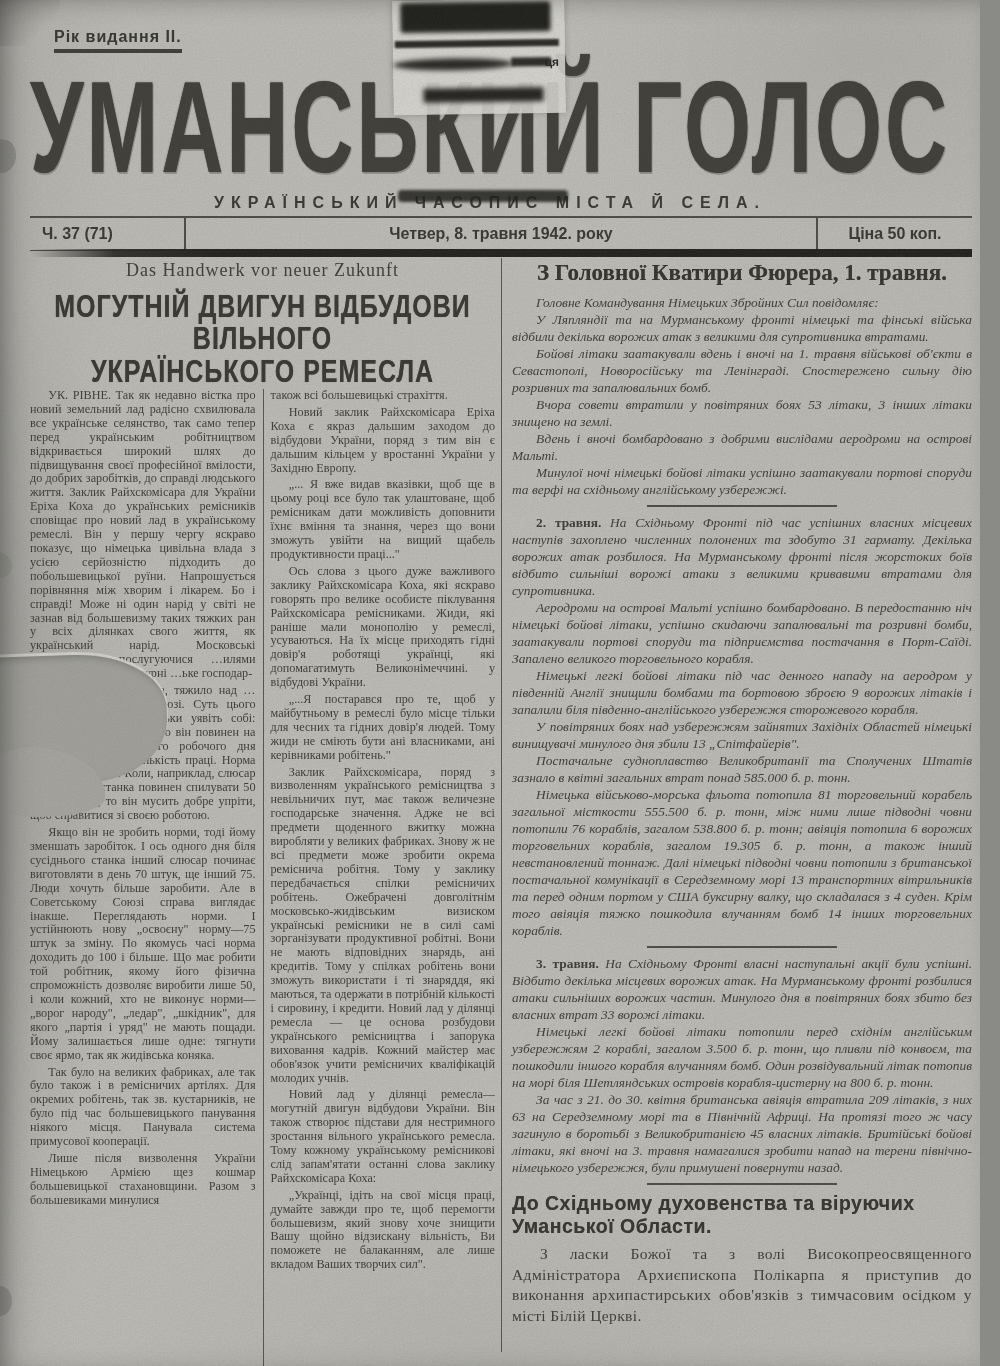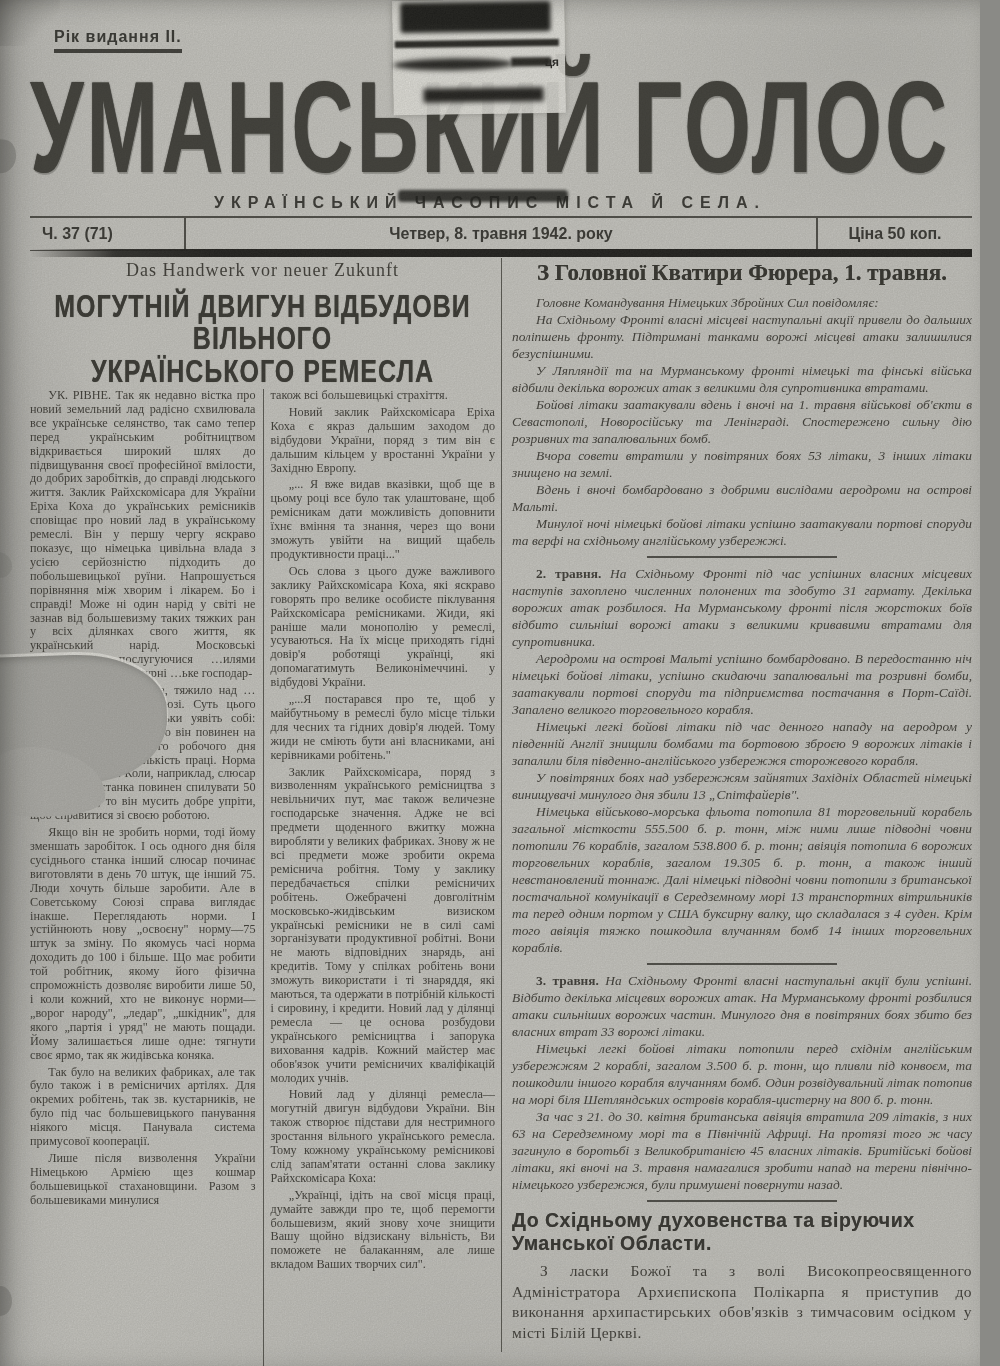--- a/index.html
+++ b/index.html
@@ -156,31 +156,31 @@
             <p>„Українці, ідіть на свої місця праці, думайте завжди про те, щоб перемогти большевизм, який знову хоче знищити Вашу щойно відзискану вільність, Ви поможете не балаканням, але лише вкладом Ваших творчих сил".</p>
           </div>
       </div>
     </div>
 
     <div class="half right-half">
       <div class="hq">
         <div class="hq-headline">З Головної Кватири Фюрера, 1. травня.</div>
         <div class="hq-body">
             <p>Головне Командування Німецьких Збройних Сил повідомляє:</p>
-            <p>На Східньому Фронті власні місцеві наступальні акції привели до дальших поліпшень фронту. Підтримані танками ворожі місцеві атаки залишилися безуспішними.</p>
             <p>У Ляпляндії та на Мурманському фронті німецькі та фінські війська відбили декілька ворожих атак з великими для супротивника втратами.</p>
             <p>Бойові літаки заатакували вдень і вночі на 1. травня військові об'єкти в Севастополі, Новоросійську та Ленінграді. Спостережено сильну дію розривних та запалювальних бомб.</p>
             <p>Вчора совети втратили у повітряних боях 53 літаки, 3 інших літаки знищено на землі.</p>
             <p>Вдень і вночі бомбардовано з добрими вислідами аеродроми на острові Мальті.</p>
             <p>Минулої ночі німецькі бойові літаки успішно заатакували портові споруди та верфі на східньому англійському узбережжі.</p>
             <div class="short-rule"></div>
             <p><b class="date-label">2. травня. </b>На Східньому Фронті під час успішних власних місцевих наступів захоплено численних полонених та здобуто 31 гармату. Декілька ворожих атак розбилося. На Мурманському фронті після жорстоких боїв відбито сильніші ворожі атаки з великими кривавими втратами для супротивника.</p>
             <p>Аеродроми на острові Мальті успішно бомбардовано. В передостанню ніч німецькі бойові літаки, успішно скидаючи запалювальні та розривні бомби, заатакували портові споруди та підприємства постачання в Порт-Саїді. Запалено великого торговельного корабля.</p>
             <p>Німецькі легкі бойові літаки під час денного нападу на аеродром у південній Англії знищили бомбами та бортовою зброєю 9 ворожих літаків і запалили біля південно-англійського узбережжя сторожевого корабля.</p>
             <p>У повітряних боях над узбережжям зайнятих Західніх Областей німецькі винищувачі минулого дня збили 13 „Спітфайерів".</p>
+            <p>Постачальне судноплавство Великобританії та Сполучених Штатів зазнало в квітні загальних втрат понад 585.000 б. р. тонн.</p>
             <p>Німецька військово-морська фльота потопила 81 торговельний корабель загальної місткости 555.500 б. р. тонн, між ними лише підводні човни потопили 76 кораблів, загалом 538.800 б. р. тонн; авіяція потопила 6 ворожих торговельних кораблів, загалом 19.305 б. р. тонн, а також інший невстановлений тоннаж. Далі німецькі підводні човни потопили з британської постачальної комунікації в Середземному морі 13 транспортних вітрильників та перед одним портом у США буксирну валку, що складалася з 4 суден. Крім того авіяція тяжко пошкодила влучанням бомб 14 інших торговельних кораблів.</p>
             <div class="short-rule"></div>
             <p><b class="date-label">3. травня. </b>На Східньому Фронті власні наступальні акції були успішні. Відбито декілька місцевих ворожих атак. На Мурманському фронті розбилися атаки сильніших ворожих частин. Минулого дня в повітряних боях збито без власних втрат 33 ворожі літаки.</p>
             <p>Німецькі легкі бойові літаки потопили перед східнім англійським узбережжям 2 кораблі, загалом 3.500 б. р. тонн, що пливли під конвоєм, та пошкодили іншого корабля влучанням бомб. Один розвідувальний літак потопив на морі біля Шетляндських островів корабля-цистерну на 800 б. р. тонн.</p>
             <p>За час з 21. до 30. квітня британська авіяція втратила 209 літаків, з них 63 на Середземному морі та в Північній Африці. На протязі того ж часу загинуло в боротьбі з Великобританією 45 власних літаків. Бритійські бойові літаки, які вночі на 3. травня намагалися зробити напад на терени північно-німецького узбережжя, були примушені повернути назад.</p>
             <div class="short-rule"></div>
           </div>
       </div>
       <div class="clergy">
         <div class="clergy-headline">До Східньому духовенства та віруючих Уманської Области.</div>

